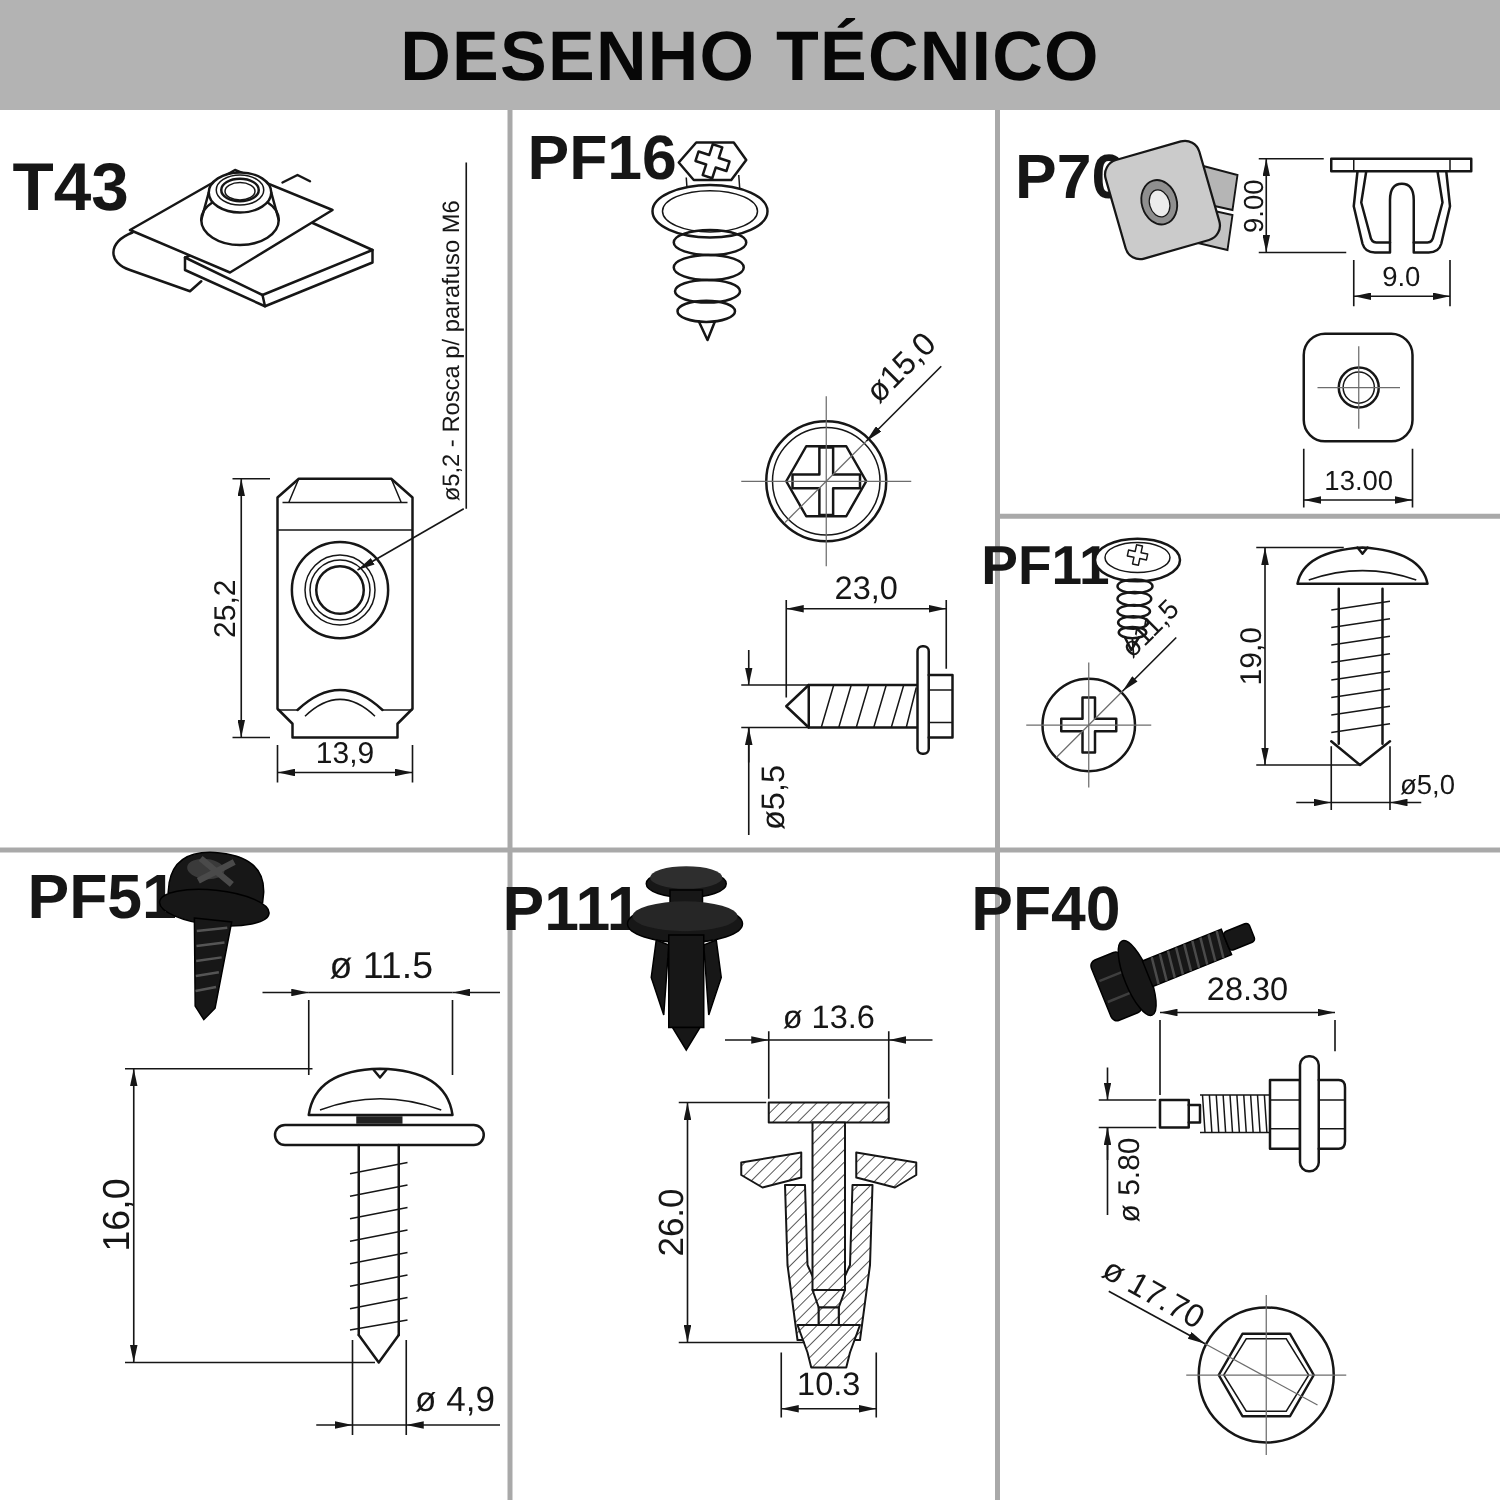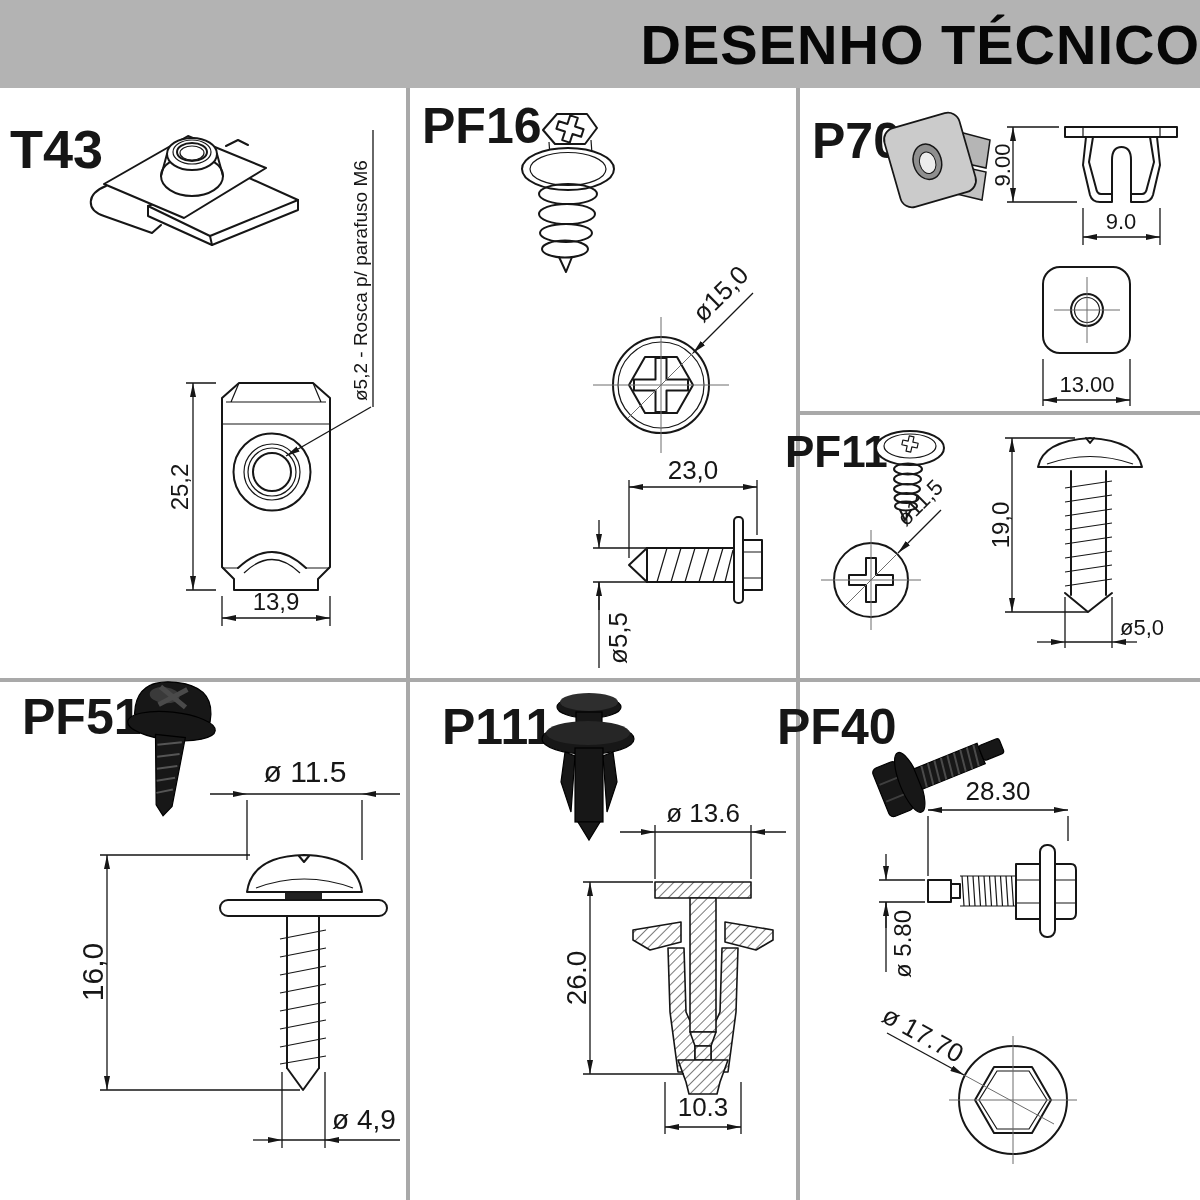--- a/index.html
+++ b/index.html
@@ -1,19 +1,19 @@
 <!DOCTYPE html>
 <html><head>
 <meta charset="utf-8">
 <style>
   html,body{margin:0;padding:0;background:#ffffff;}
   #sheet{position:relative;width:1200px;height:1200px;background:#ffffff;overflow:hidden;
          font-family:"Liberation Sans",sans-serif;}
   #hdr{position:absolute;left:0;top:0;width:1200px;height:88px;background:#b3b3b3;
-       display:flex;align-items:center;justify-content:flex-end;}
+       display:flex;align-items:center;justify-content:center;}
   #hdr h1{margin:0;font-size:56px;font-weight:900;letter-spacing:1px;color:#070707;
           font-family:"Liberation Sans",sans-serif;}
   .gline{position:absolute;background:#a9a9a9;}
   .panel{position:absolute;text-decoration:underline;}
   svg{display:block;}
   svg text{font-family:"Liberation Sans",sans-serif;fill:#161616;}
   .code{font-weight:800;}
   .dim{font-weight:500;}
   .ln{stroke:#161616;stroke-width:2;fill:none;stroke-linejoin:round;stroke-linecap:round;}
   .thin{stroke:#161616;stroke-width:1.2;fill:none;}
@@ -307,21 +307,21 @@
       <g>
         <path class="dl" d="M282,400 L282,476 M325,400 L325,476"></path>
         <line class="dl" x1="253" y1="468" x2="282" y2="468" marker-end="url(#arr)"></line>
         <line class="dl" x1="400" y1="468" x2="325" y2="468" marker-end="url(#arr)"></line>
         <line class="dl" x1="282" y1="468" x2="325" y2="468"></line>
         <text class="dim" font-size="28" x="364" y="457" text-anchor="middle">ø 4,9</text>
       </g>
     </svg>
   </div>
 
-  <div class="panel" style="left:428px;top:682px">
+  <div class="panel" style="left:388px;top:682px">
     <svg width="386" height="518" viewBox="0 0 386 518">
       <text class="code" x="14" y="62" font-size="50">P111</text>
 
       <g>
         <ellipse class="solid" cx="161" cy="25" rx="32" ry="11"></ellipse>
         <ellipse cx="161" cy="20" rx="29" ry="9" fill="#2e2e2e"></ellipse>
         <rect class="solid" x="148" y="30" width="26" height="18"></rect>
         <ellipse class="solid" cx="160" cy="57" rx="46" ry="15"></ellipse>
         <ellipse cx="160" cy="51" rx="42" ry="12" fill="#262626"></ellipse>
         <path class="solid" d="M137,70 L147,74 L143,130 L133,100 Z"></path>

